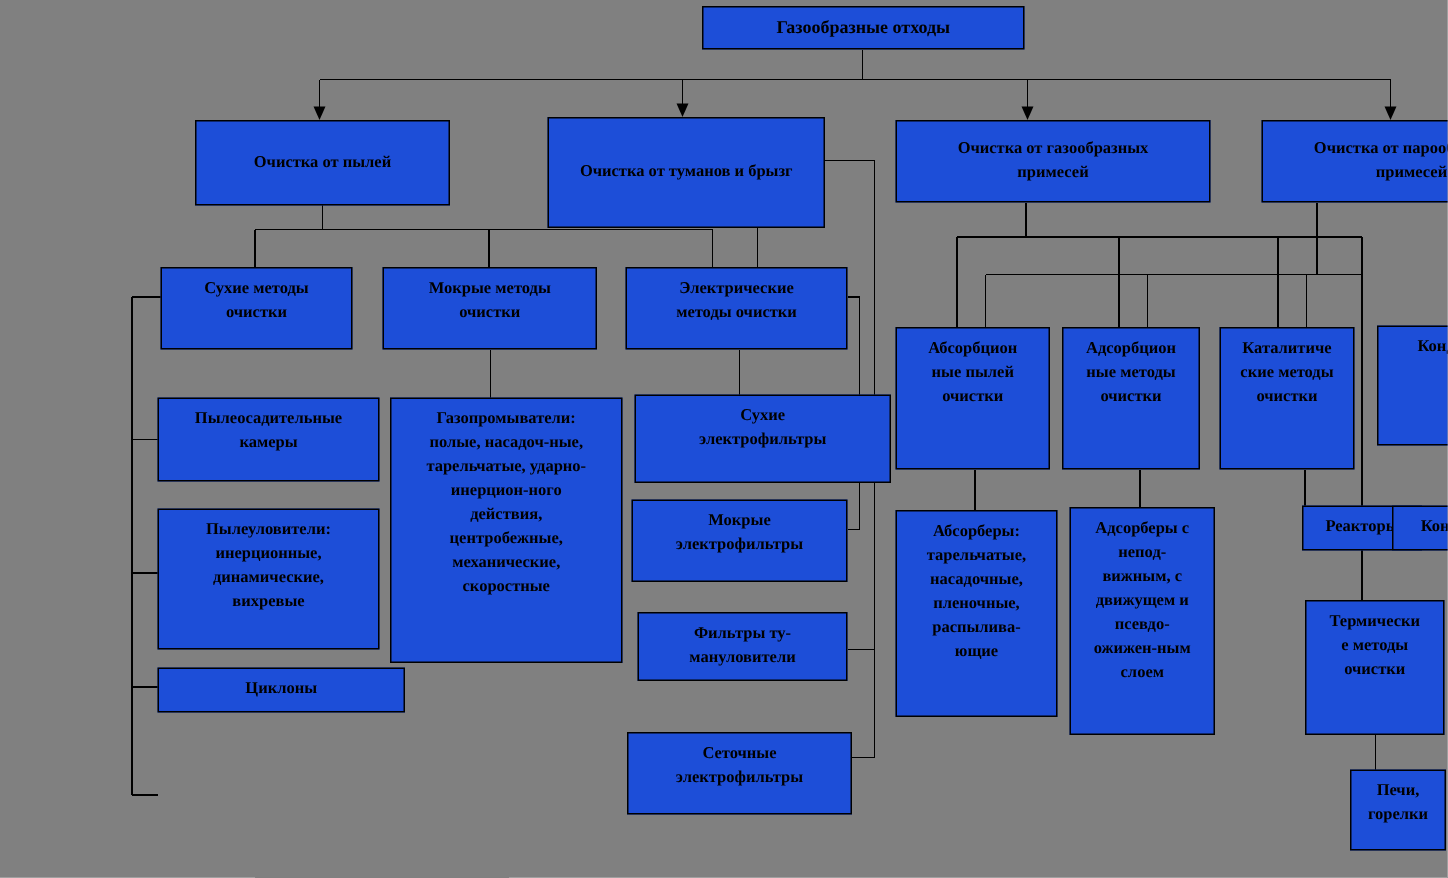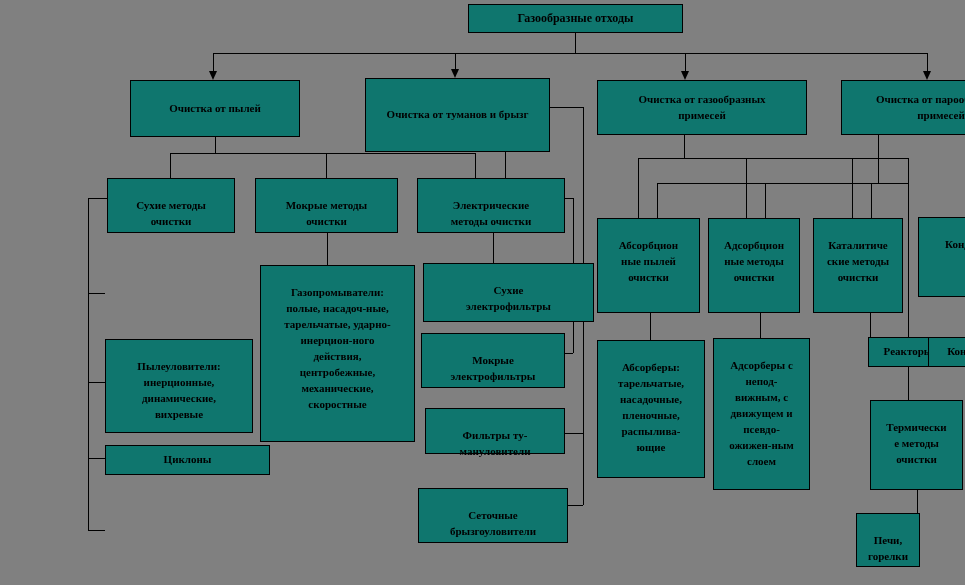--- a/index.html
+++ b/index.html
@@ -3,26 +3,26 @@
 <meta charset="utf-8">
 <style>
   html,body{margin:0;padding:0}
   .stage{
     position:relative;width:965px;height:585px;overflow:hidden;
     background:#808080;
     font-family:"Liberation Serif","DejaVu Serif",serif;
   }
   svg.connectors{position:absolute;left:0;top:0;z-index:1}
   .node{
-    position:absolute;z-index:2;background:#0f766e;border:1px solid #000000;
+    position:absolute;z-index:2;background:#1d4ed8;border:1px solid #000000;
     box-sizing:border-box;display:flex;flex-direction:column;align-items:center;
     color:#000000;font-weight:bold;font-size:11px;line-height:1.45;
     text-align:center;white-space:pre-line;
   }
-  .v-top{justify-content:flex-start;padding-top:19px}
+  .v-top{justify-content:flex-start;padding-top:6px}
   .v-center{justify-content:center}
   .fs12{font-size:12px}
 </style>
 </head>
 <body>
 
 <div class="stage">
 
   <svg class="connectors" width="965" height="585" viewBox="0 0 965 585">
     <g stroke="#000000" stroke-width="1" fill="none" shape-rendering="crispEdges">
@@ -64,20 +64,22 @@
   <div class="node v-center" style="left:841px;top:80px;width:200px;height:55px">Очистка  от парообразных
 примесей</div>
 
   <div class="node v-top" style="left:107px;top:178px;width:128px;height:55px">Сухие  методы
 очистки</div>
   <div class="node v-top" style="left:255px;top:178px;width:143px;height:55px">Мокрые методы
 очистки</div>
   <div class="node v-top" style="left:417px;top:178px;width:148px;height:55px">Электрические
 методы очистки</div>
 
+  <div class="node v-top" style="left:105px;top:265px;width:148px;height:56px">Пылеосадительные
+камеры</div>
   <div class="node v-top" style="left:105px;top:339px;width:148px;height:94px">Пылеуловители:
 инерционные,
 динамические,
 вихревые</div>
   <div class="node v-center" style="left:105px;top:445px;width:165px;height:30px">Циклоны</div>
 
   <div class="node v-top" style="left:260px;top:265px;width:155px;height:177px">Газопромыватели:
 полые, насадоч-ные,
 тарельчатые, ударно-
 инерцион-ного
@@ -86,21 +88,21 @@
 механические,
 скоростные</div>
 
   <div class="node v-top" style="left:423px;top:263px;width:171px;height:59px">Сухие
 электрофильтры</div>
   <div class="node v-top" style="left:421px;top:333px;width:144px;height:55px">Мокрые
 электрофильтры</div>
   <div class="node v-top" style="left:425px;top:408px;width:140px;height:46px">Фильтры ту-
 мануловители</div>
   <div class="node v-top" style="left:418px;top:488px;width:150px;height:55px">Сеточные
-брызгоуловители</div>
+электрофильтры</div>
 
   <div class="node v-top" style="left:597px;top:218px;width:103px;height:95px">Абсорбцион
 ные пылей
 очистки</div>
   <div class="node v-top" style="left:708px;top:218px;width:92px;height:95px">Адсорбцион
 ные методы
 очистки</div>
   <div class="node v-top" style="left:813px;top:218px;width:90px;height:95px">Каталитиче
 ские методы
 очистки</div>
@@ -120,16 +122,16 @@
 движущем и
 псевдо-
 ожижен-ным
 слоем</div>
   <div class="node v-center" style="left:868px;top:337px;width:80px;height:30px">Реакторы</div>
   <div class="node v-center" style="left:928px;top:337px;width:110px;height:30px">Конденсаторы</div>
 
   <div class="node v-top" style="left:870px;top:400px;width:93px;height:90px">Термически
 е методы
 очистки</div>
-  <div class="node v-top" style="left:856px;top:513px;width:64px;height:54px">Печи,
+  <div class="node v-top" style="left:900px;top:513px;width:64px;height:54px">Печи,
 горелки</div>
 
 </div>
 
 </body></html>

